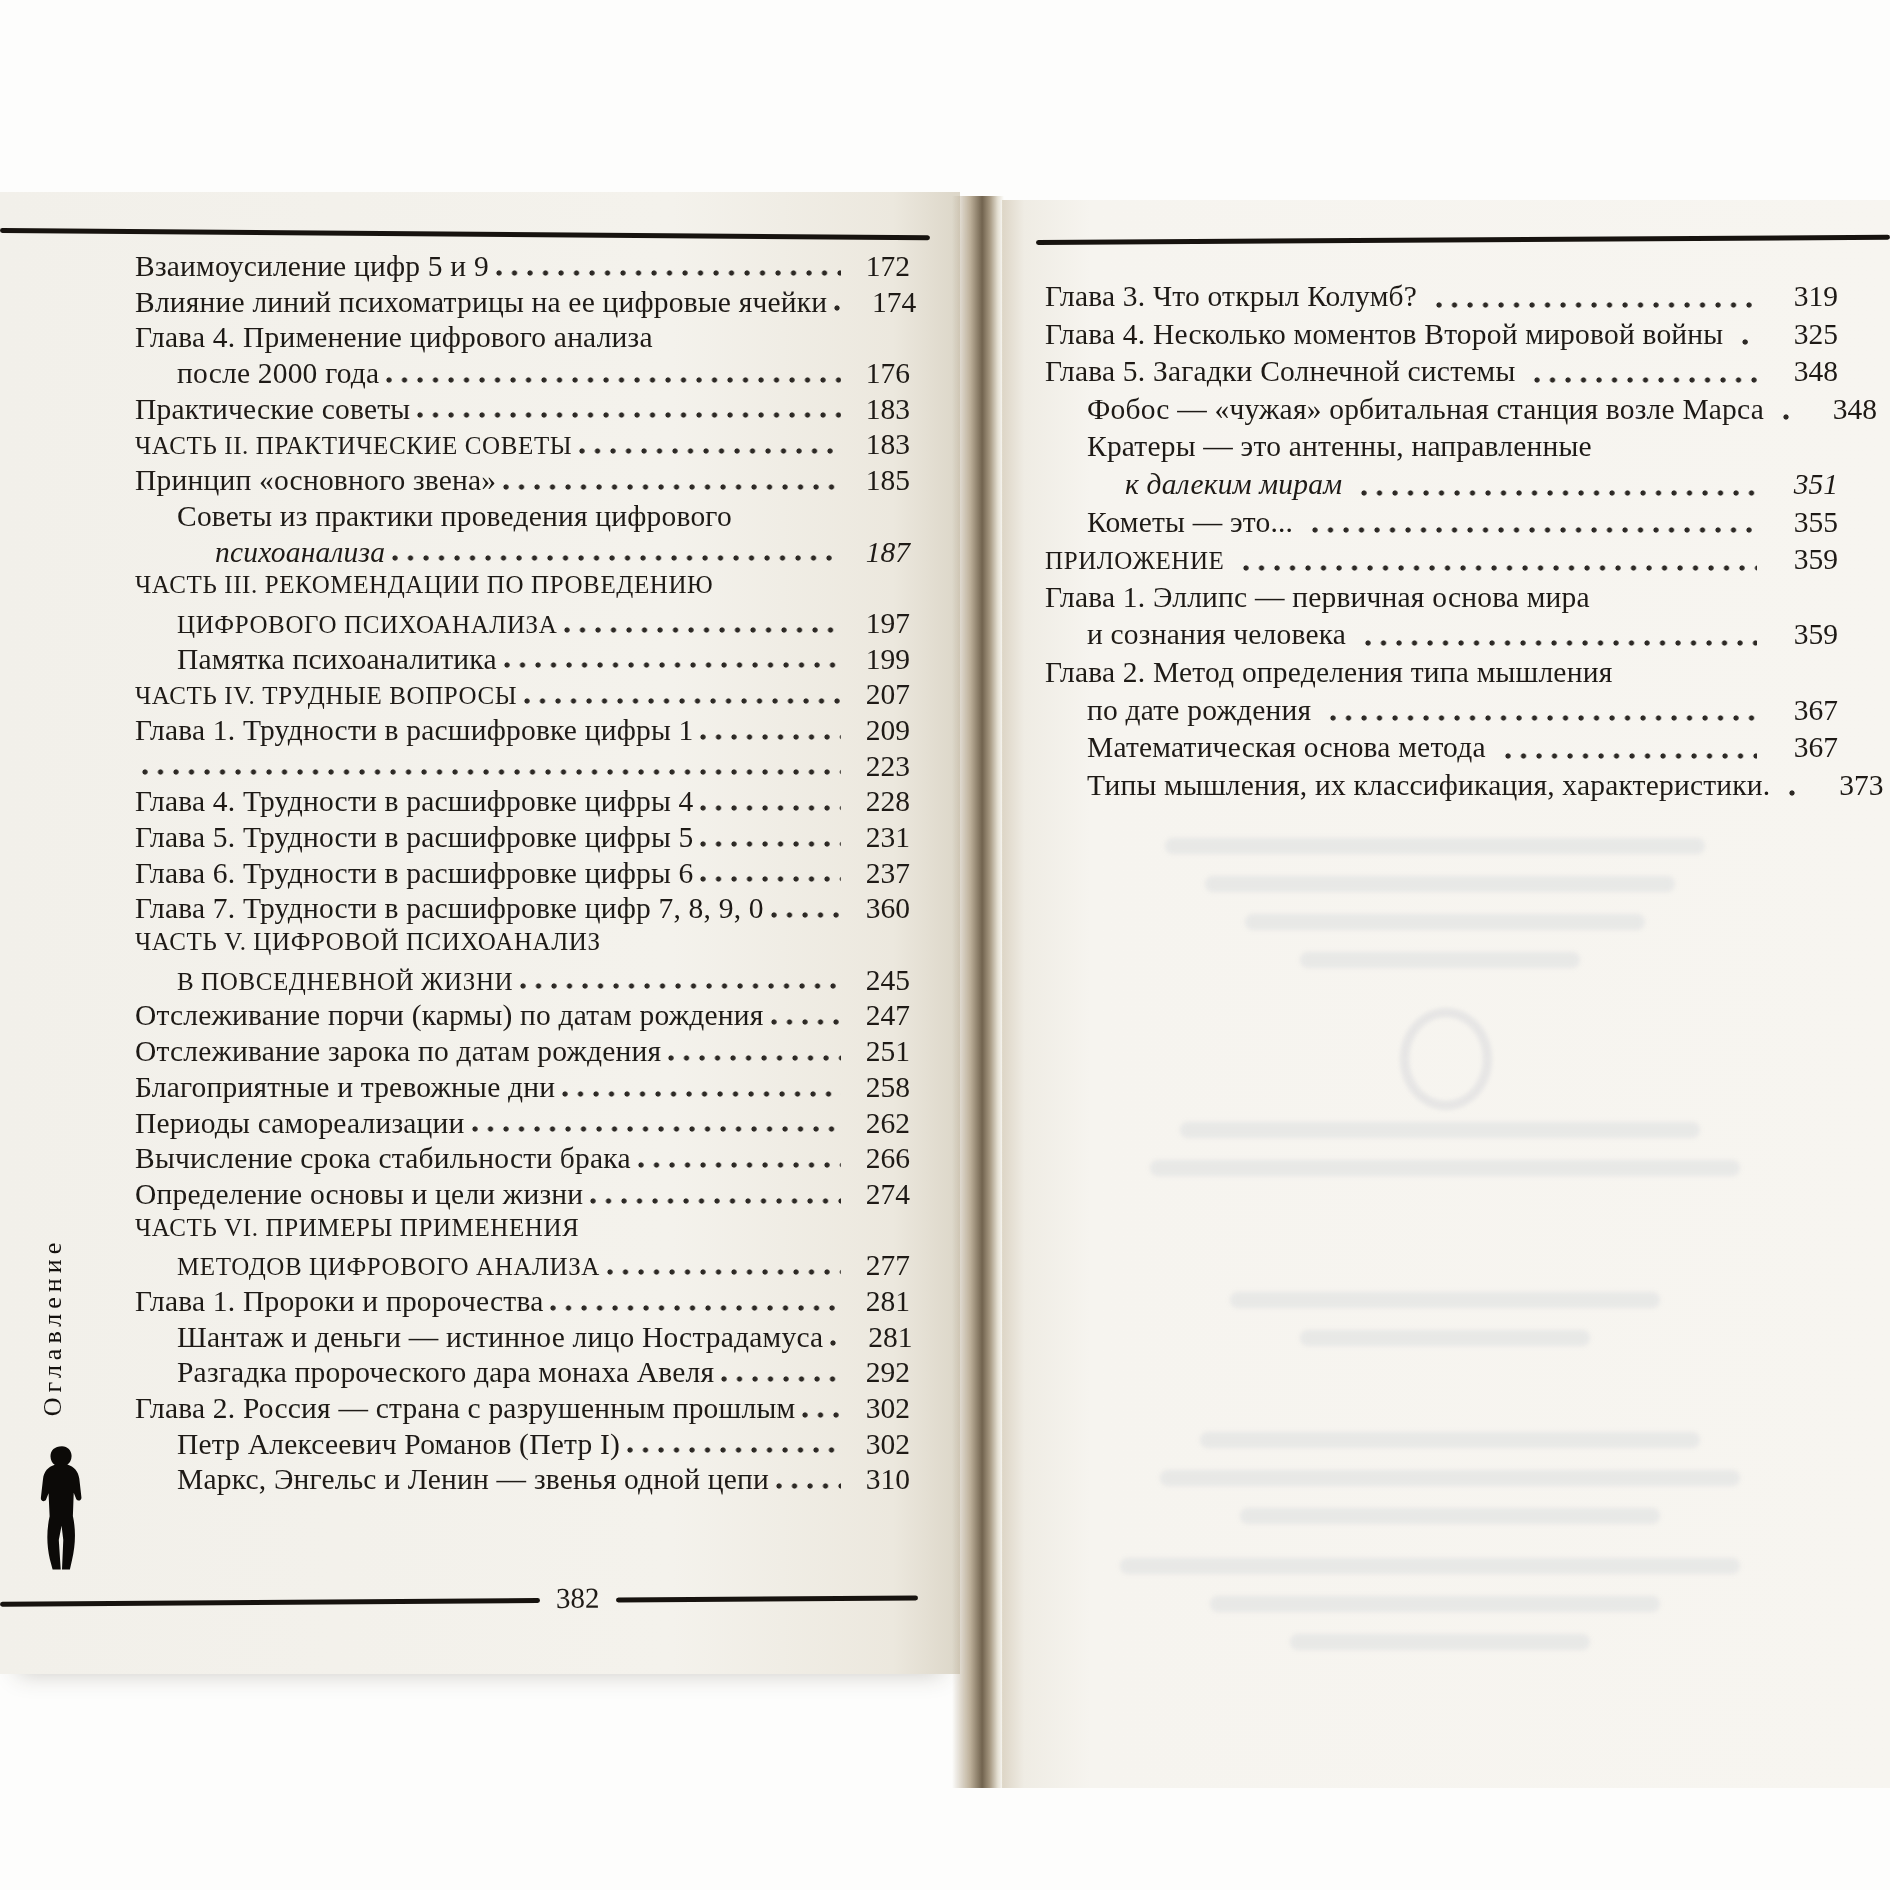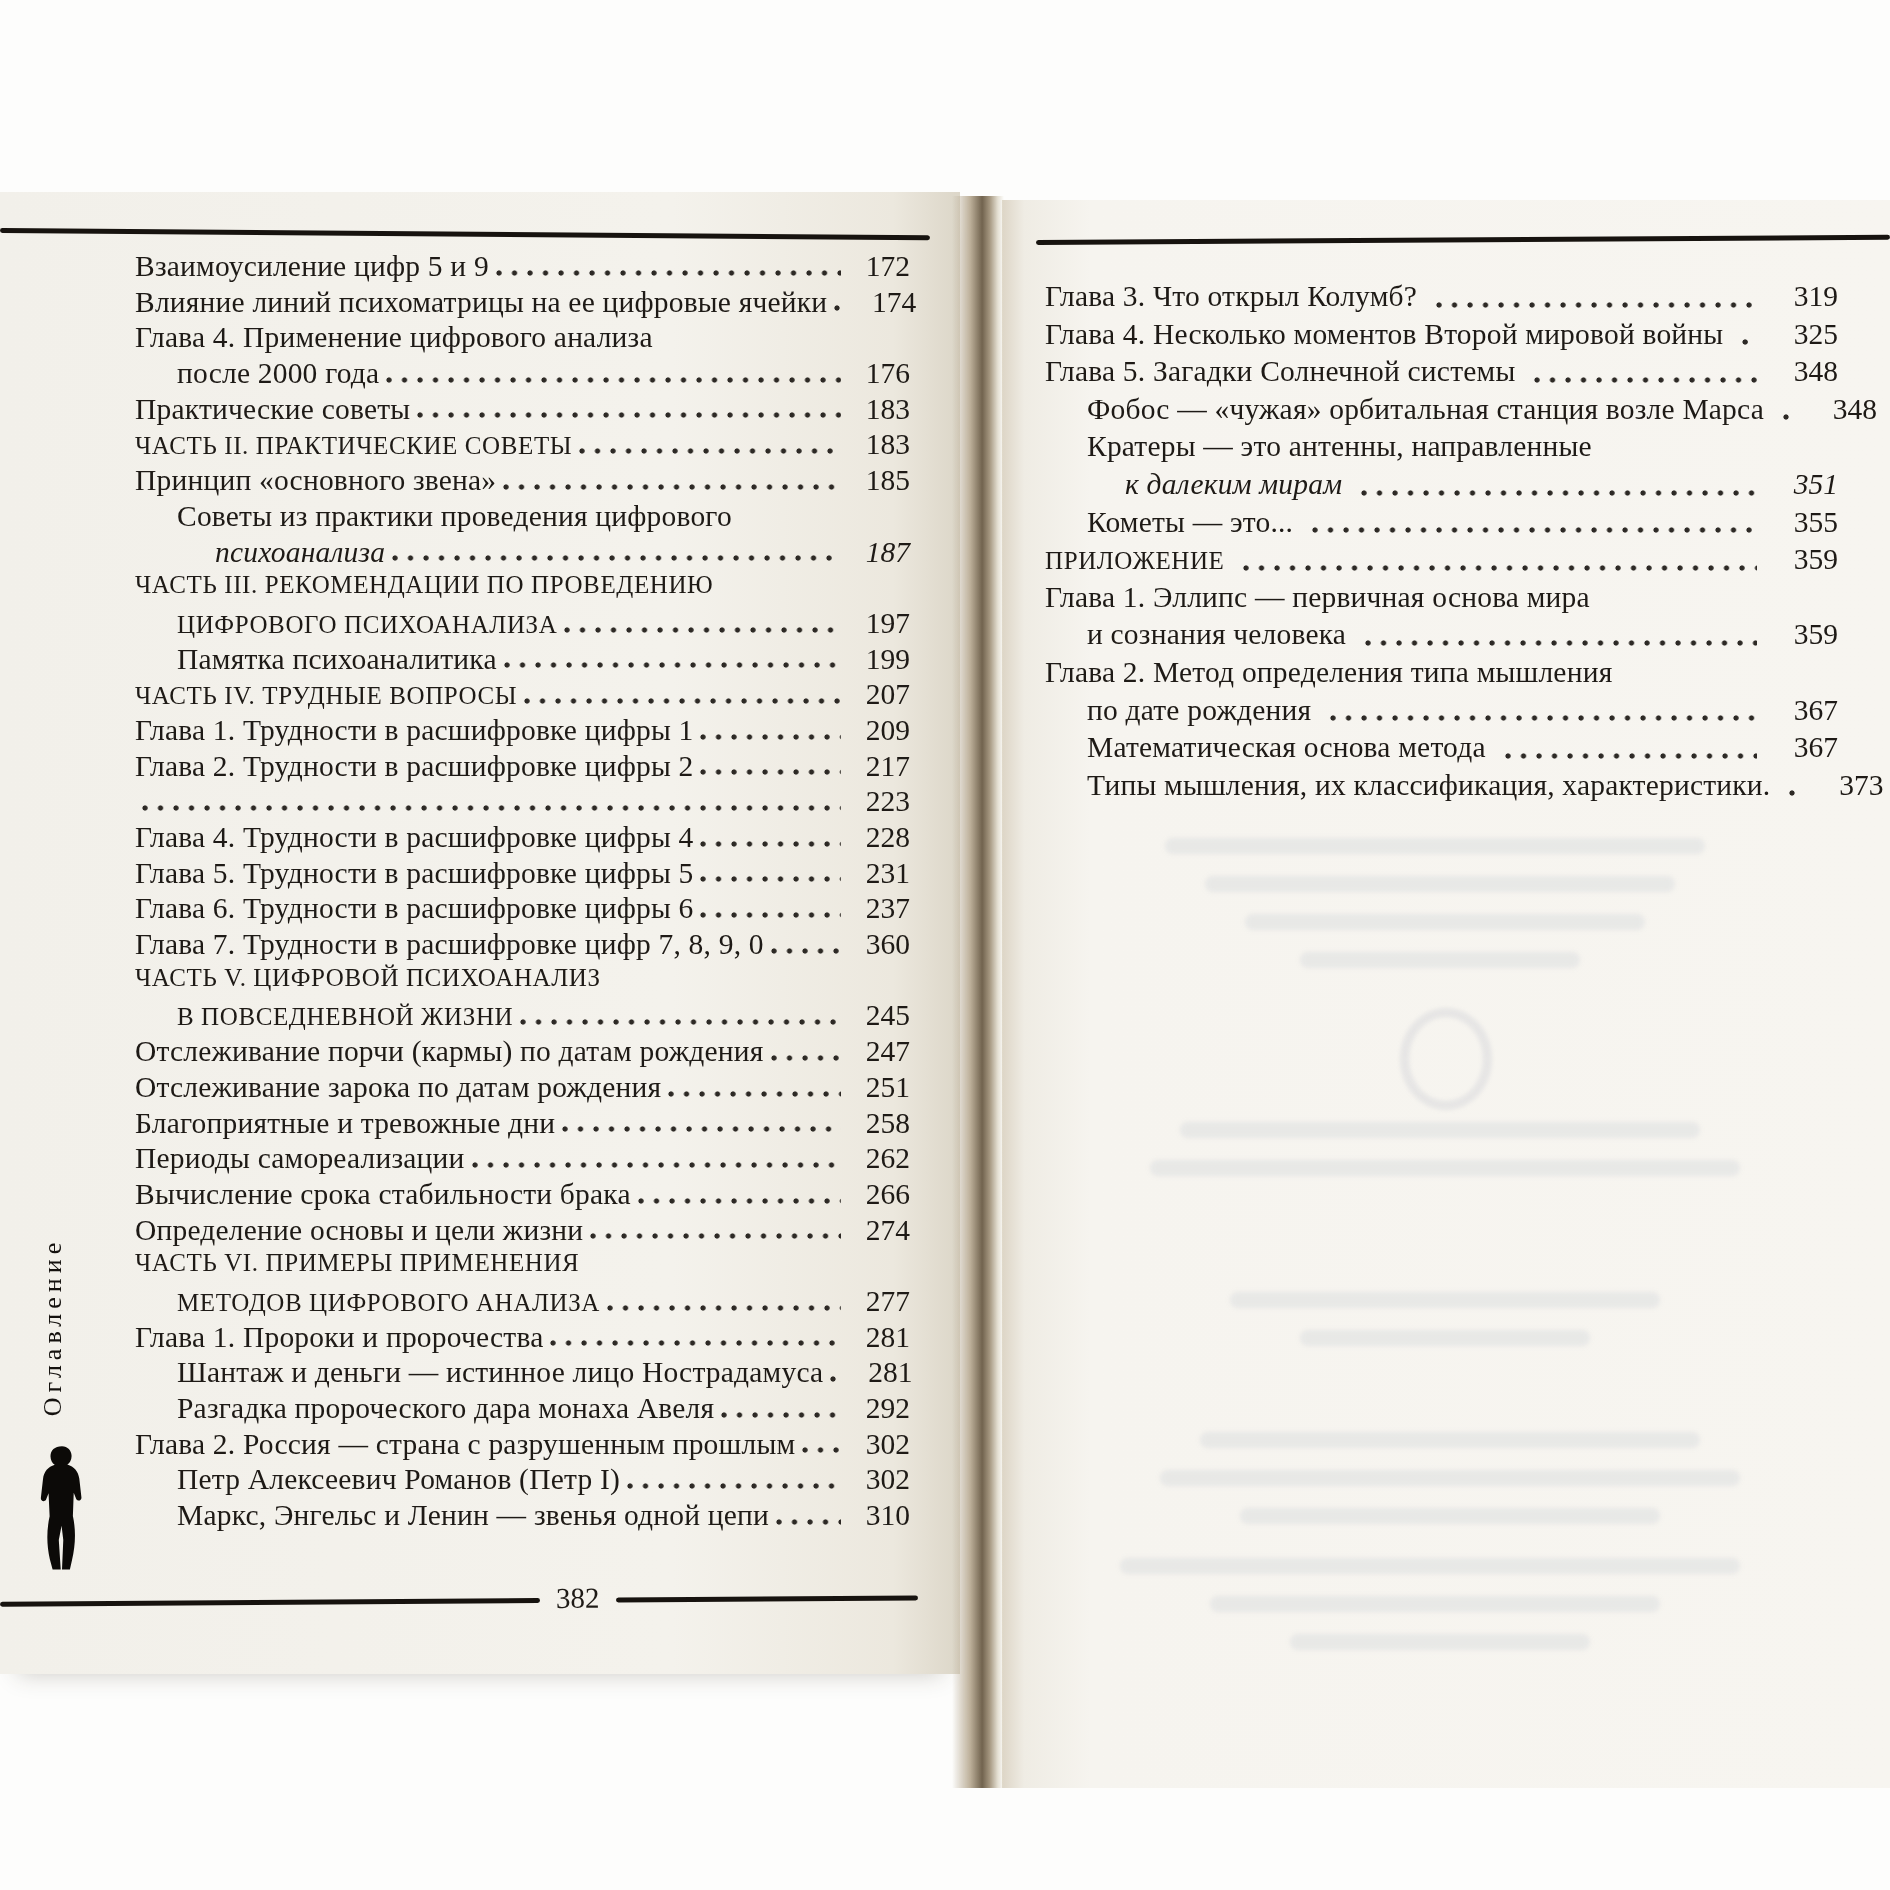--- a/index.html
+++ b/index.html
@@ -152,25 +152,20 @@
     </div>
     <div class="toc-row ind0 caps">
       <span class="t">ЧАСТЬ IV. ТРУДНЫЕ ВОПРОСЫ</span>
       <span class="dots"></span>
       <span class="pg">207</span>
     </div>
     <div class="toc-row ind0">
       <span class="t">Глава 1. Трудности в расшифровке цифры 1</span>
       <span class="dots"></span>
       <span class="pg">209</span>
-    </div>
-    <div class="toc-row ind0">
-      <span class="t">Глава 2. Трудности в расшифровке цифры 2</span>
-      <span class="dots"></span>
-      <span class="pg">217</span>
     </div>
     <div class="toc-row ind0">
       <span class="dots"></span>
       <span class="pg">223</span>
     </div>
     <div class="toc-row ind0">
       <span class="t">Глава 4. Трудности в расшифровке цифры 4</span>
       <span class="dots"></span>
       <span class="pg">228</span>
     </div>

